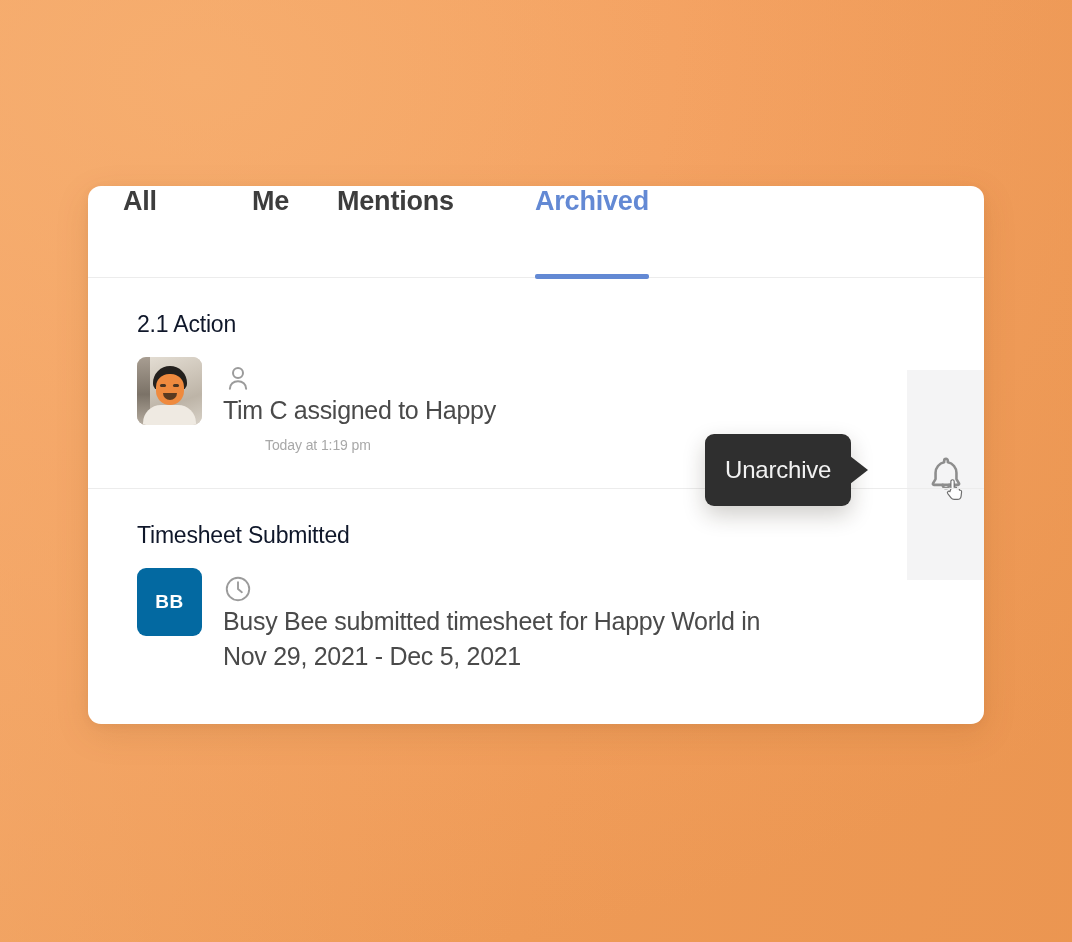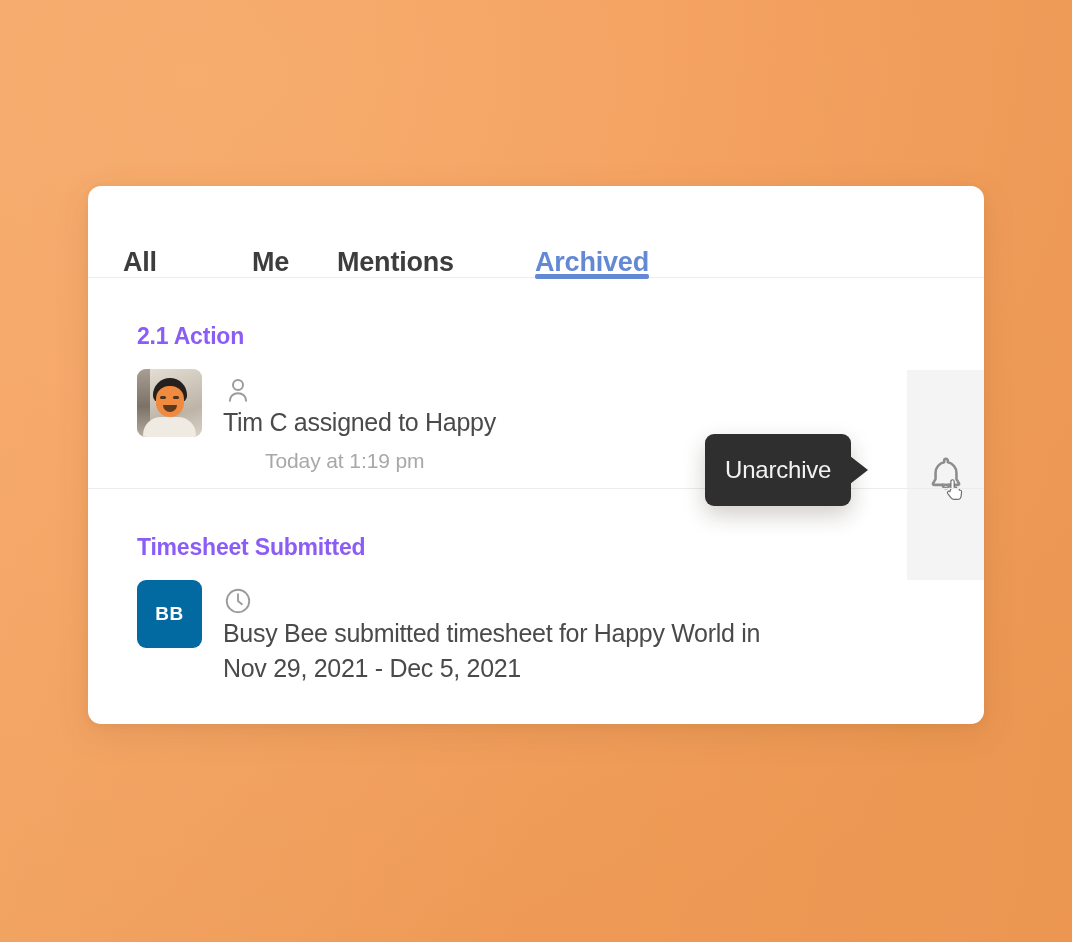--- a/index.html
+++ b/index.html
@@ -46,21 +46,21 @@
     position: relative;
     height: 92px;
     border-bottom: 1px solid #ececec;
     padding-left: 35px;
   }
   .tab {
     position: absolute;
     top: 0;
     height: 92px;
     display: flex;
-    align-items: flex-end;
+    align-items: flex-start;
     font-size: 27px;
     font-weight: bold;
     letter-spacing: -0.2px;
     color: #3d3d3d;
     cursor: pointer;
     user-select: none;
   }
   .tab.active { color: #6389d4; }
   .tab .underline {
     position: absolute;
@@ -83,24 +83,24 @@
   .row {
     position: relative;
     padding: 33px 0 0 49px;
   }
   .row + .row { border-top: 1px solid #ececec; }
   #row-1 { height: 210px; }
   #row-2 { height: 234px; }
 
   .row-title {
     font-size: 23px;
-    font-weight: bold;
-    color: #8b5cf6;
+    font-weight: normal;
+    color: #0f172a;
     letter-spacing: -0.2px;
-    margin: 12px 0 19px 0;
+    margin: 0 0 19px 0;
   }
 
   .row-body {
     display: flex;
     align-items: flex-start;
   }
 
   
   .avatar {
     width: 65px;
@@ -184,21 +184,21 @@
   .msg-icon svg { display: block; }
 
   .msg-text {
     font-size: 25px;
     color: #4a4a4a;
     line-height: 35px;
     letter-spacing: -0.3px;
     max-width: 560px;
   }
   .msg-time {
-    font-size: 21px;
+    font-size: 14px;
     color: #a8a8a8;
     letter-spacing: -0.1px;
     margin-top: 9px;
     margin-left: 42px;
   }
   #row-2 .msg-time { margin-top: 10px; }
 
   
   #action-strip {
     position: absolute;

